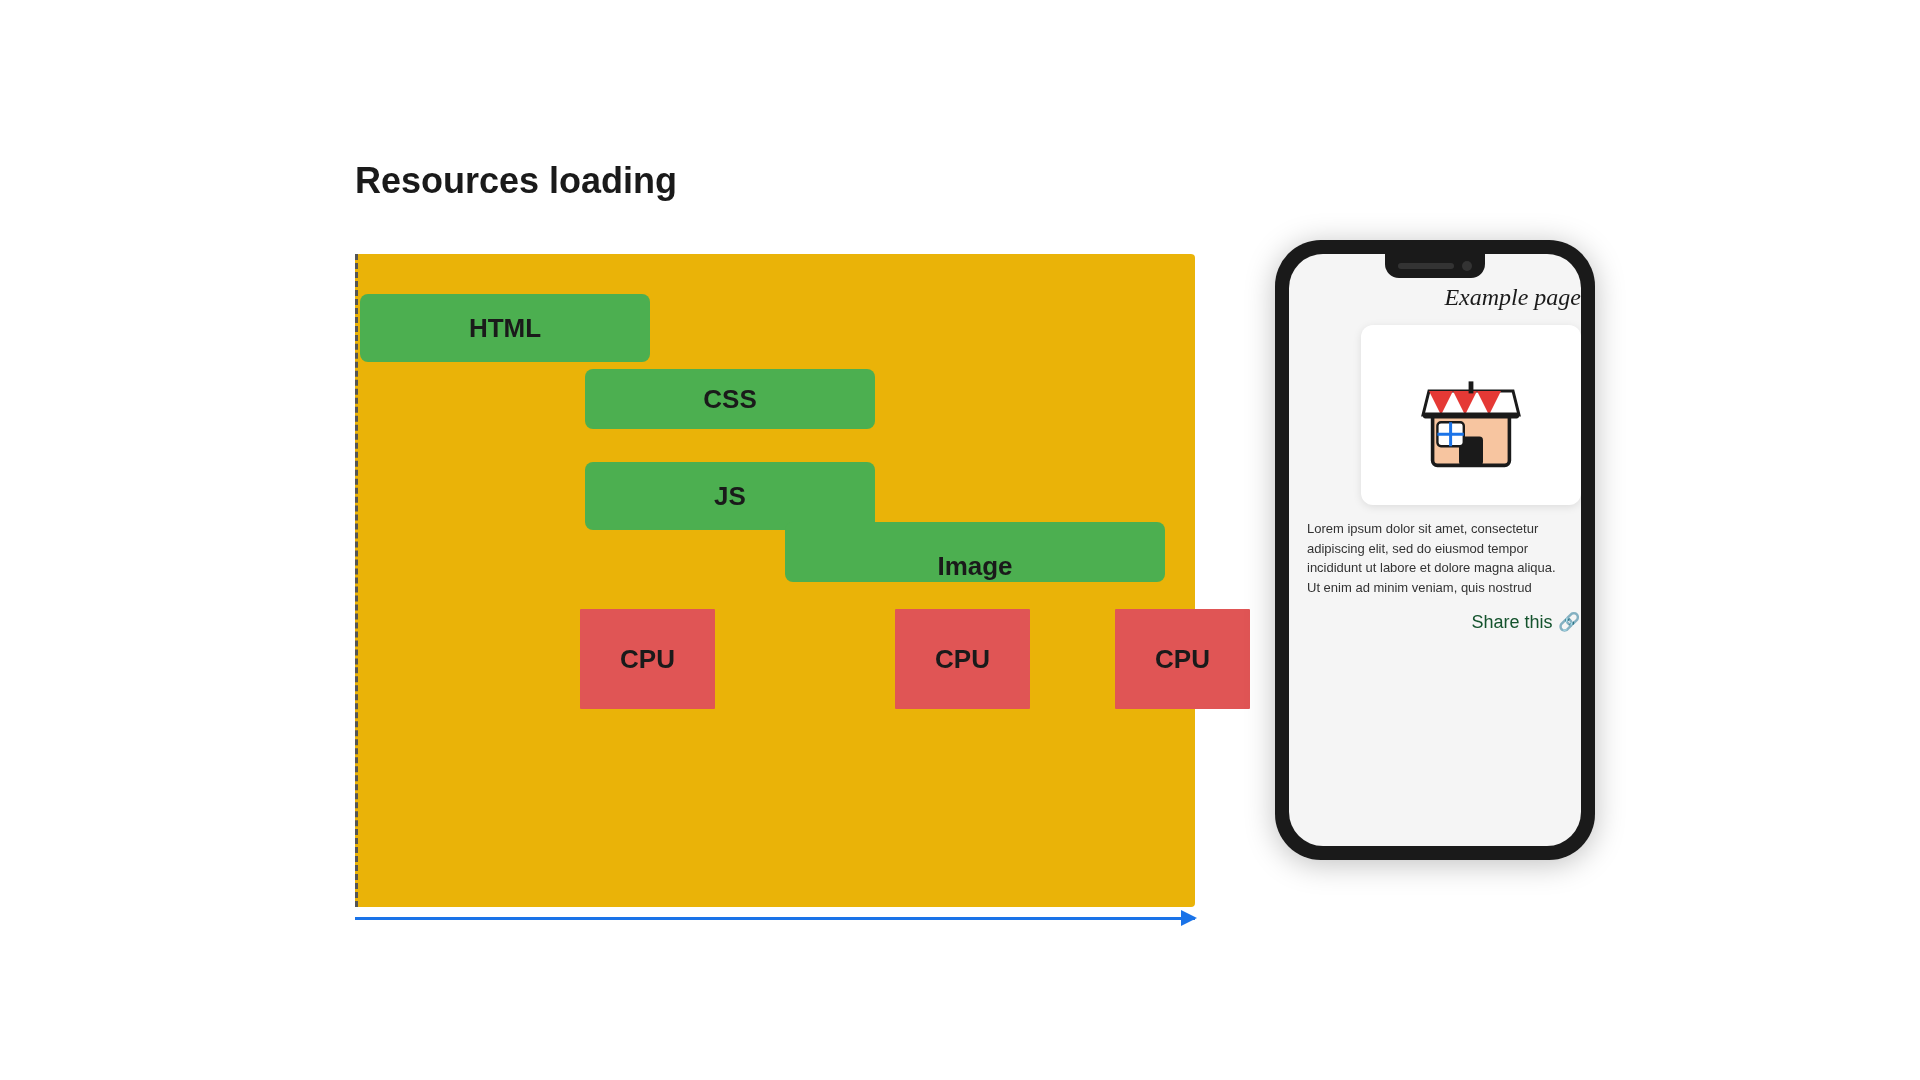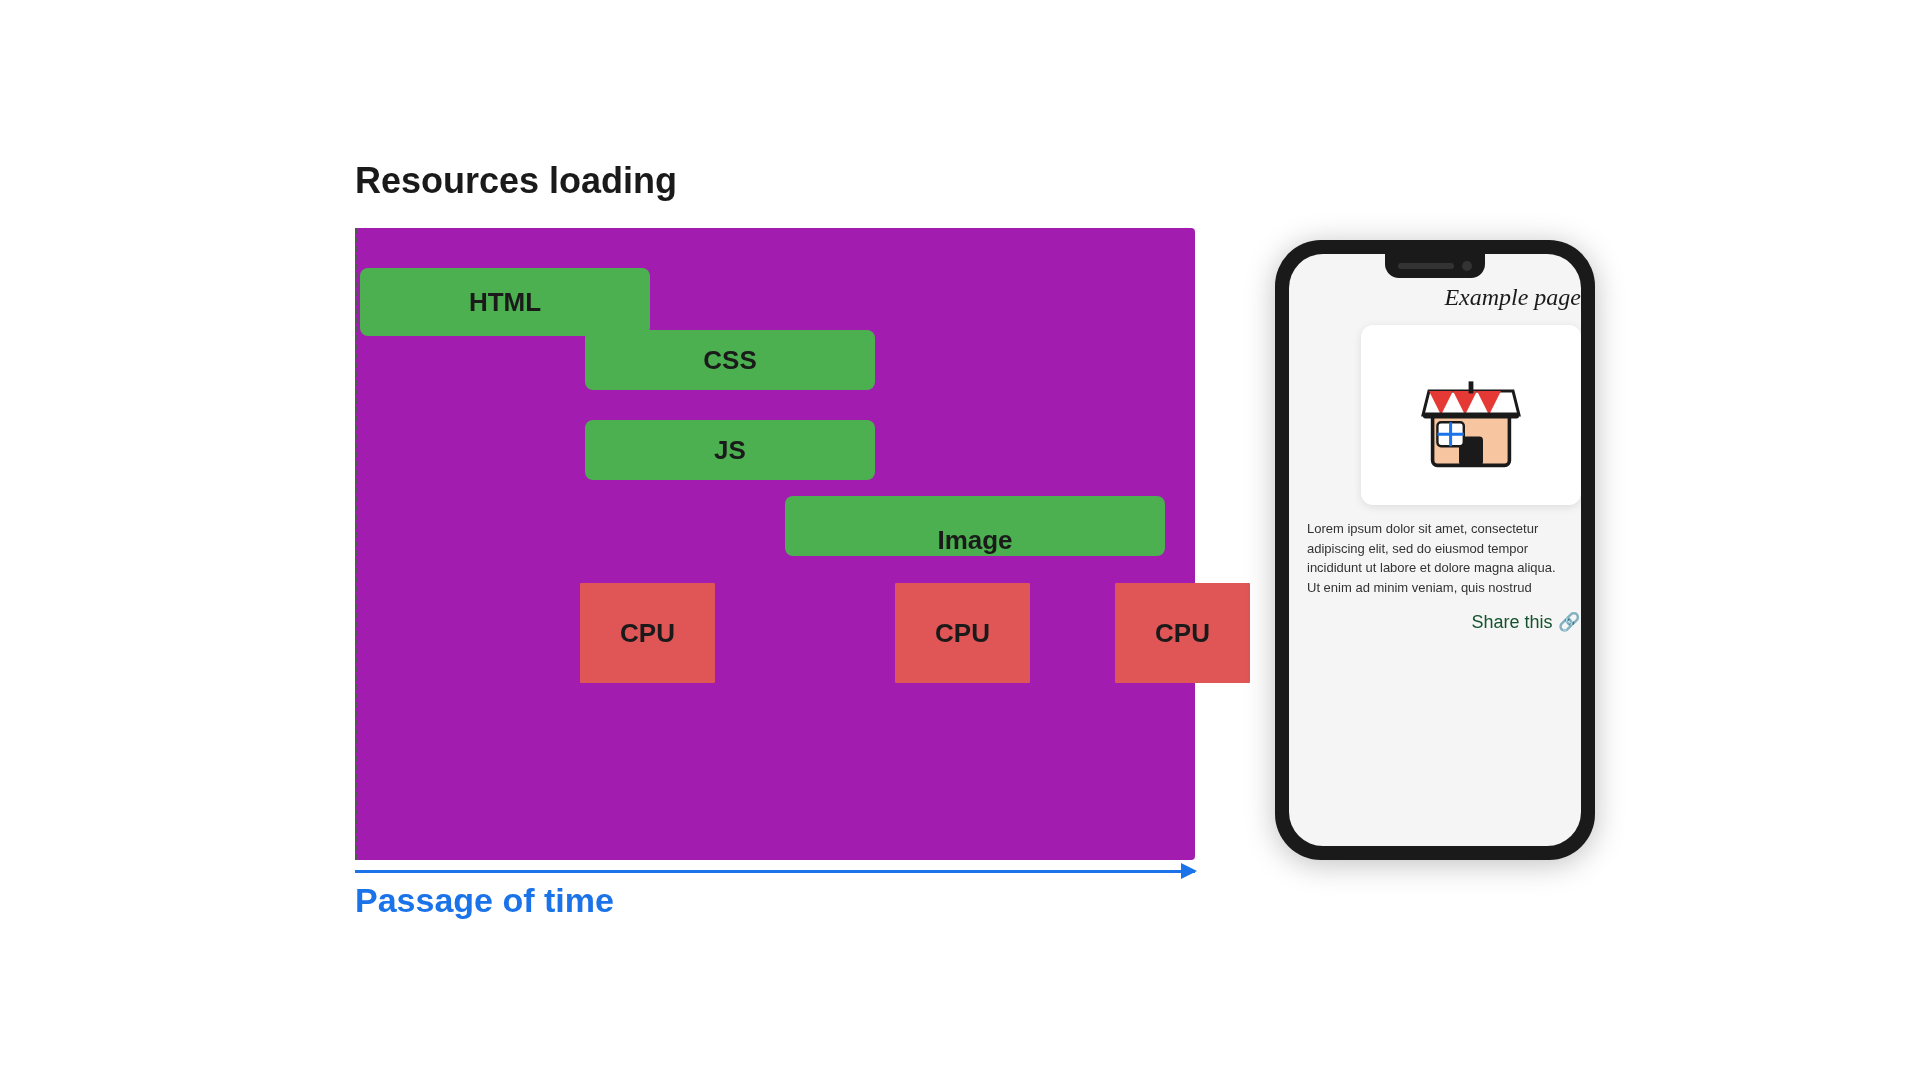--- a/index.html
+++ b/index.html
@@ -28,24 +28,25 @@
       font-size: 36px;
       font-weight: 600;
       color: #1a1a1a;
       margin-bottom: 26px;
       padding-left: 30px;
     }
 
     .diagram-chart {
       position: relative;
       flex: 1;
-      background: #a21caf;
+      background: #eab308;
       border-radius: 4px;
       padding: 30px 20px 30px 20px;
       margin-left: 30px;
+      margin-top: 26px;
     }
 
     .dashed-line {
       position: absolute;
       left: 0;
       top: 0;
       bottom: 0;
       width: 3px;
       border-left: 3px dashed #555;
     }
@@ -216,25 +217,25 @@
 <div class="diagram-container">
   <div class="diagram-title">Resources loading</div>
 
   <div class="diagram-chart">
     <div class="dashed-line"></div>
 
     <div class="resource-bar" style="left:5px; top:40px; width:290px; height:68px;">
       <span>HTML</span>
     </div>
 
-    <div class="resource-bar" style="left:230px; top:102px; width:290px; height:60px;">
+    <div class="resource-bar" style="left:230px; top:115px; width:290px; height:60px;">
       <span>CSS</span>
     </div>
 
-    <div class="resource-bar" style="left:230px; top:192px; width:290px; height:60px;">
+    <div class="resource-bar" style="left:230px; top:208px; width:290px; height:68px;">
       <span>JS</span>
     </div>
 
     <div class="resource-bar" style="left:430px; top:268px; width:380px; height:60px;align-items:flex-end;">
       <span>Image</span>
     </div>
 
     <div class="cpu-bar" style="left:225px; top:355px; width:135px; height:100px;">
       <span>CPU</span>
     </div>
@@ -244,21 +245,20 @@
     </div>
 
     <div class="cpu-bar" style="left:760px; top:355px; width:135px; height:100px;">
       <span>CPU</span>
     </div>
   </div>
 
   <div class="time-axis">
     <div class="time-arrow"></div>
   </div>
-  <div class="time-label">Passage of time</div>
 </div>
 
 <div class="phone-container">
   <div class="phone-frame">
     <div class="phone-notch">
       <div class="notch-speaker"></div>
       <div class="notch-camera"></div>
     </div>
     <div class="phone-screen">
       <div class="phone-page-title">Example page</div>

